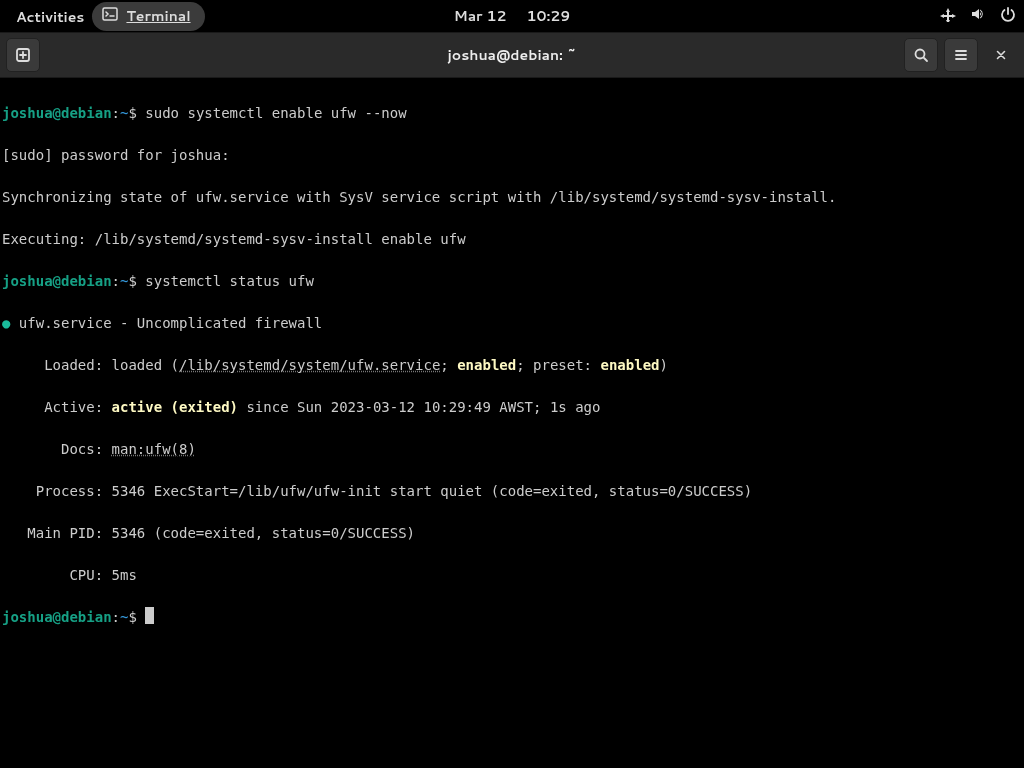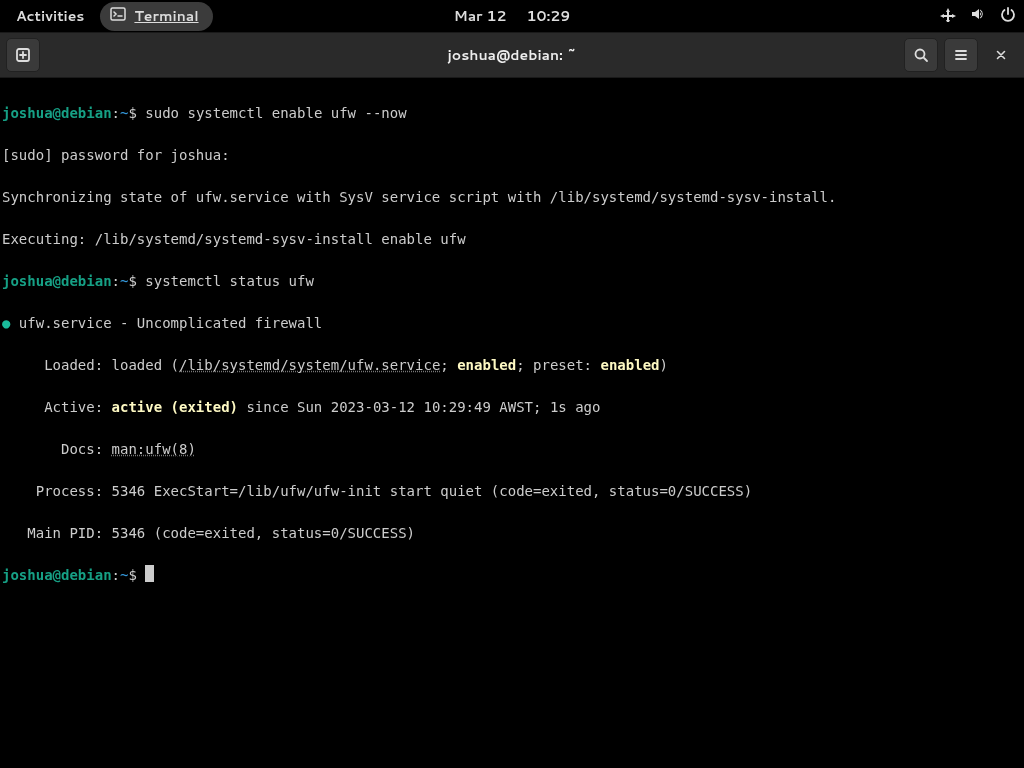--- a/index.html
+++ b/index.html
@@ -16,21 +16,21 @@
       background: #000;
       display: flex;
       align-items: center;
       justify-content: space-between;
       padding: 0 8px;
       color: #ddd;
       font-family: "Cantarell", "DejaVu Sans", sans-serif;
       font-size: 14px;
       font-weight: 600;
     }
-    .topbar-left { display: flex; align-items: center; gap: 8px; }
+    .topbar-left { display: flex; align-items: flex-end; }
     .activities { padding: 4px 8px; cursor: pointer; }
     .app-pill {
       background: #3b3b3b;
       border-radius: 16px;
       padding: 4px 14px 4px 10px;
       display: flex;
       align-items: center;
       gap: 8px;
       cursor: pointer;
       text-decoration: underline;
@@ -188,14 +188,15 @@
 <div>[sudo] password for joshua: </div>
 <div>Synchronizing state of ufw.service with SysV service script with /lib/systemd/systemd-sysv-install.</div>
 <div>Executing: /lib/systemd/systemd-sysv-install enable ufw</div>
 <div><span class="prompt-user">joshua@debian</span><span class="prompt-colon">:</span><span class="prompt-path">~</span><span>$ </span><span>systemctl status ufw</span></div>
 <div><span class="dot-green">●</span><span> ufw.service - Uncomplicated firewall</span></div>
 <div><span>     Loaded: loaded (</span><span class="underline">/lib/systemd/system/ufw.service</span><span>; </span><span class="active-green">enabled</span><span>; preset: </span><span class="active-green">enabled</span><span>)</span></div>
 <div><span>     Active: </span><span class="active-green">active (exited)</span><span> since Sun 2023-03-12 10:29:49 AWST; 1s ago</span></div>
 <div><span>       Docs: </span><span class="underline">man:ufw(8)</span></div>
 <div>    Process: 5346 ExecStart=/lib/ufw/ufw-init start quiet (code=exited, status=0/SUCCESS)</div>
 <div>   Main PID: 5346 (code=exited, status=0/SUCCESS)</div>
+<div>        CPU: 5ms</div>
 <div><span class="prompt-user">joshua@debian</span><span class="prompt-colon">:</span><span class="prompt-path">~</span><span>$ </span><span class="cursor-block"></span></div>
 </div>
 
 </body></html>

